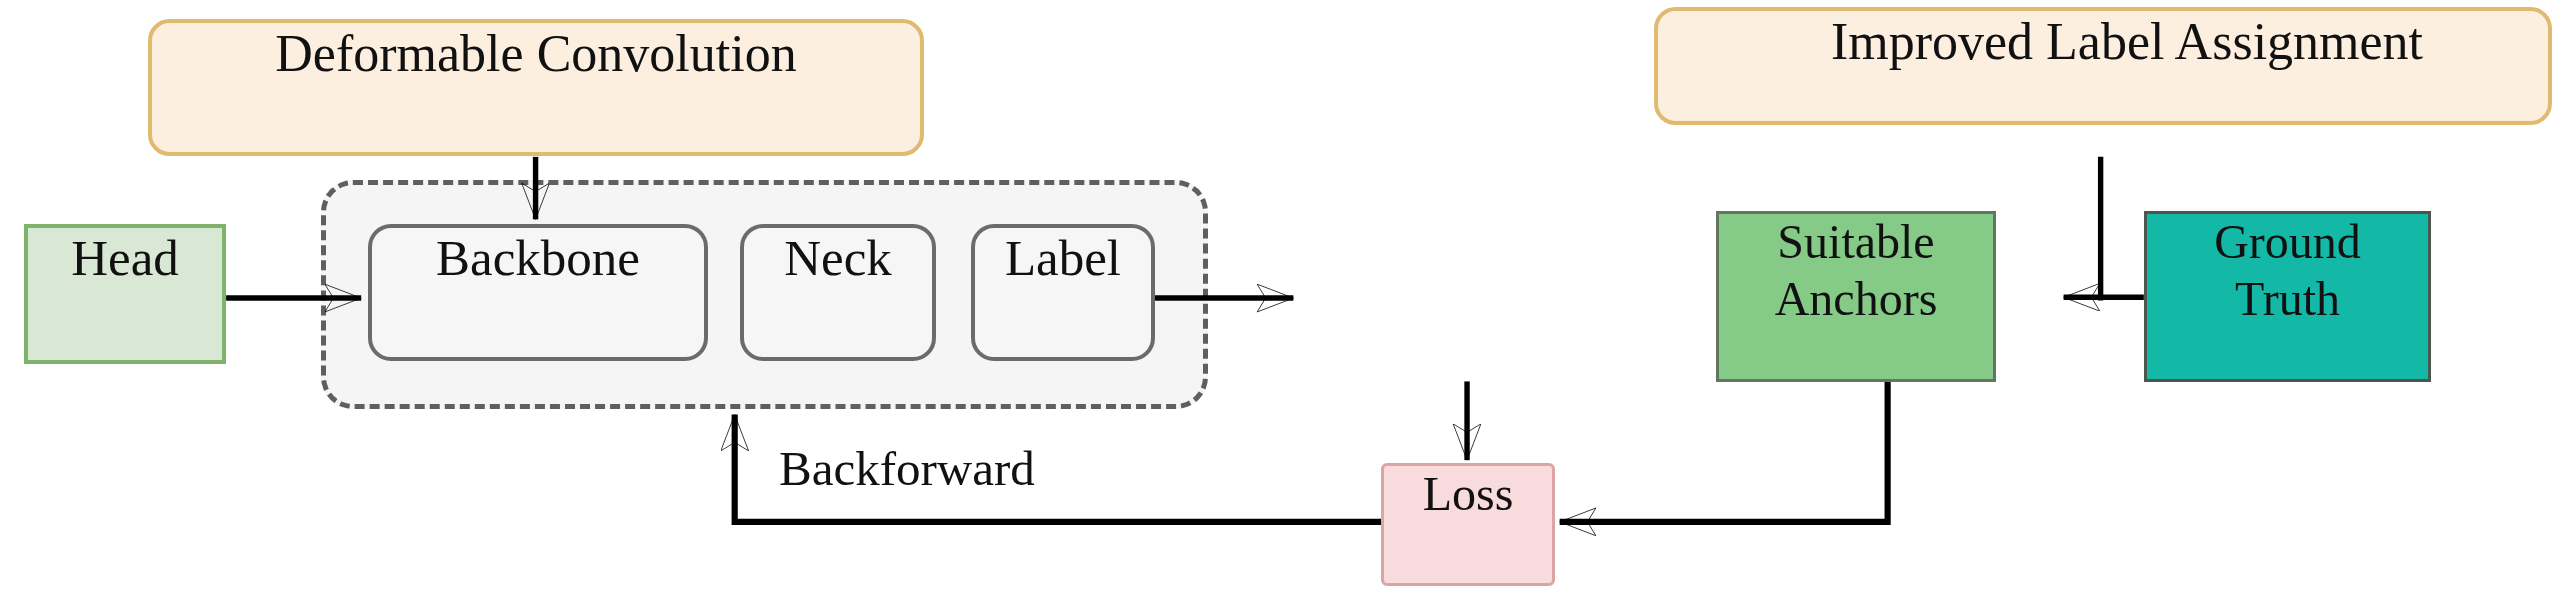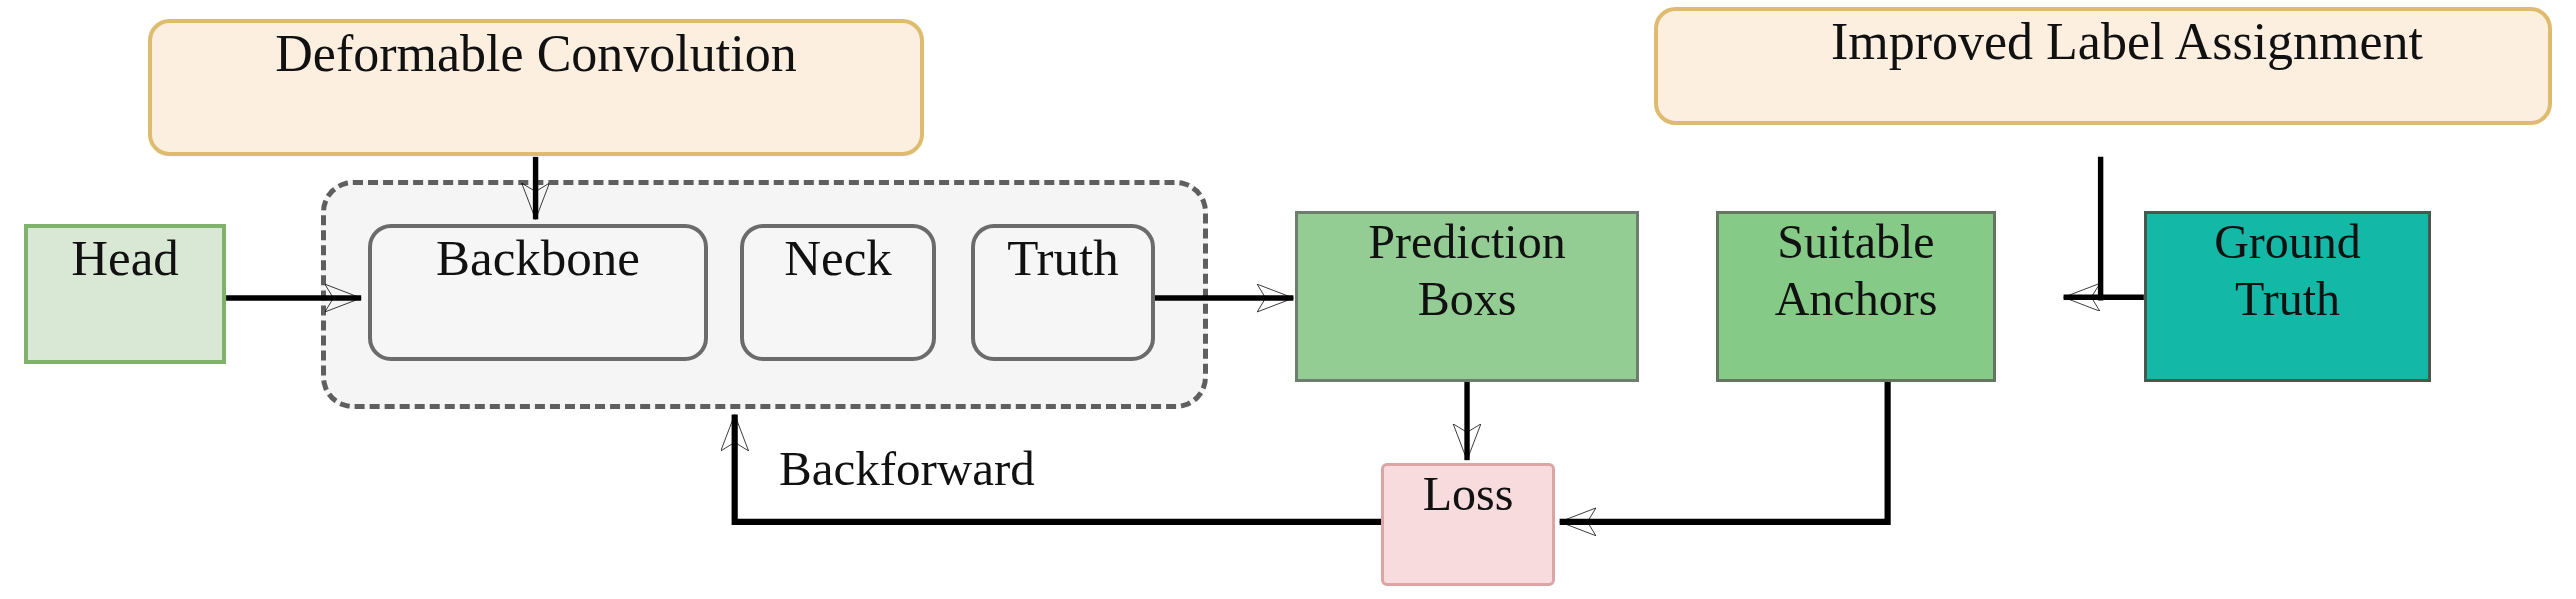--- a/index.html
+++ b/index.html
@@ -132,26 +132,23 @@
     <span>Head</span>
   </div>
 
   <div class="node stage" id="backbone-box">
     <span>Backbone</span>
   </div>
   <div class="node stage" id="neck-box">
     <span>Neck</span>
   </div>
   <div class="node stage" id="head-box">
-    <span>Truth</span>
+    <span>Label</span>
   </div>
 
-  <div class="node green" id="pb-box">
-    <span class="label-inner">Prediction Boxs</span>
-  </div>
   <div class="node green" id="sa-box">
     <span class="label-inner">Suitable Anchors</span>
   </div>
   <div class="node green" id="gt-box">
     <span class="label-inner">Ground Truth</span>
   </div>
 
   <div class="node" id="loss-box">
     <span>Loss</span>
   </div>

